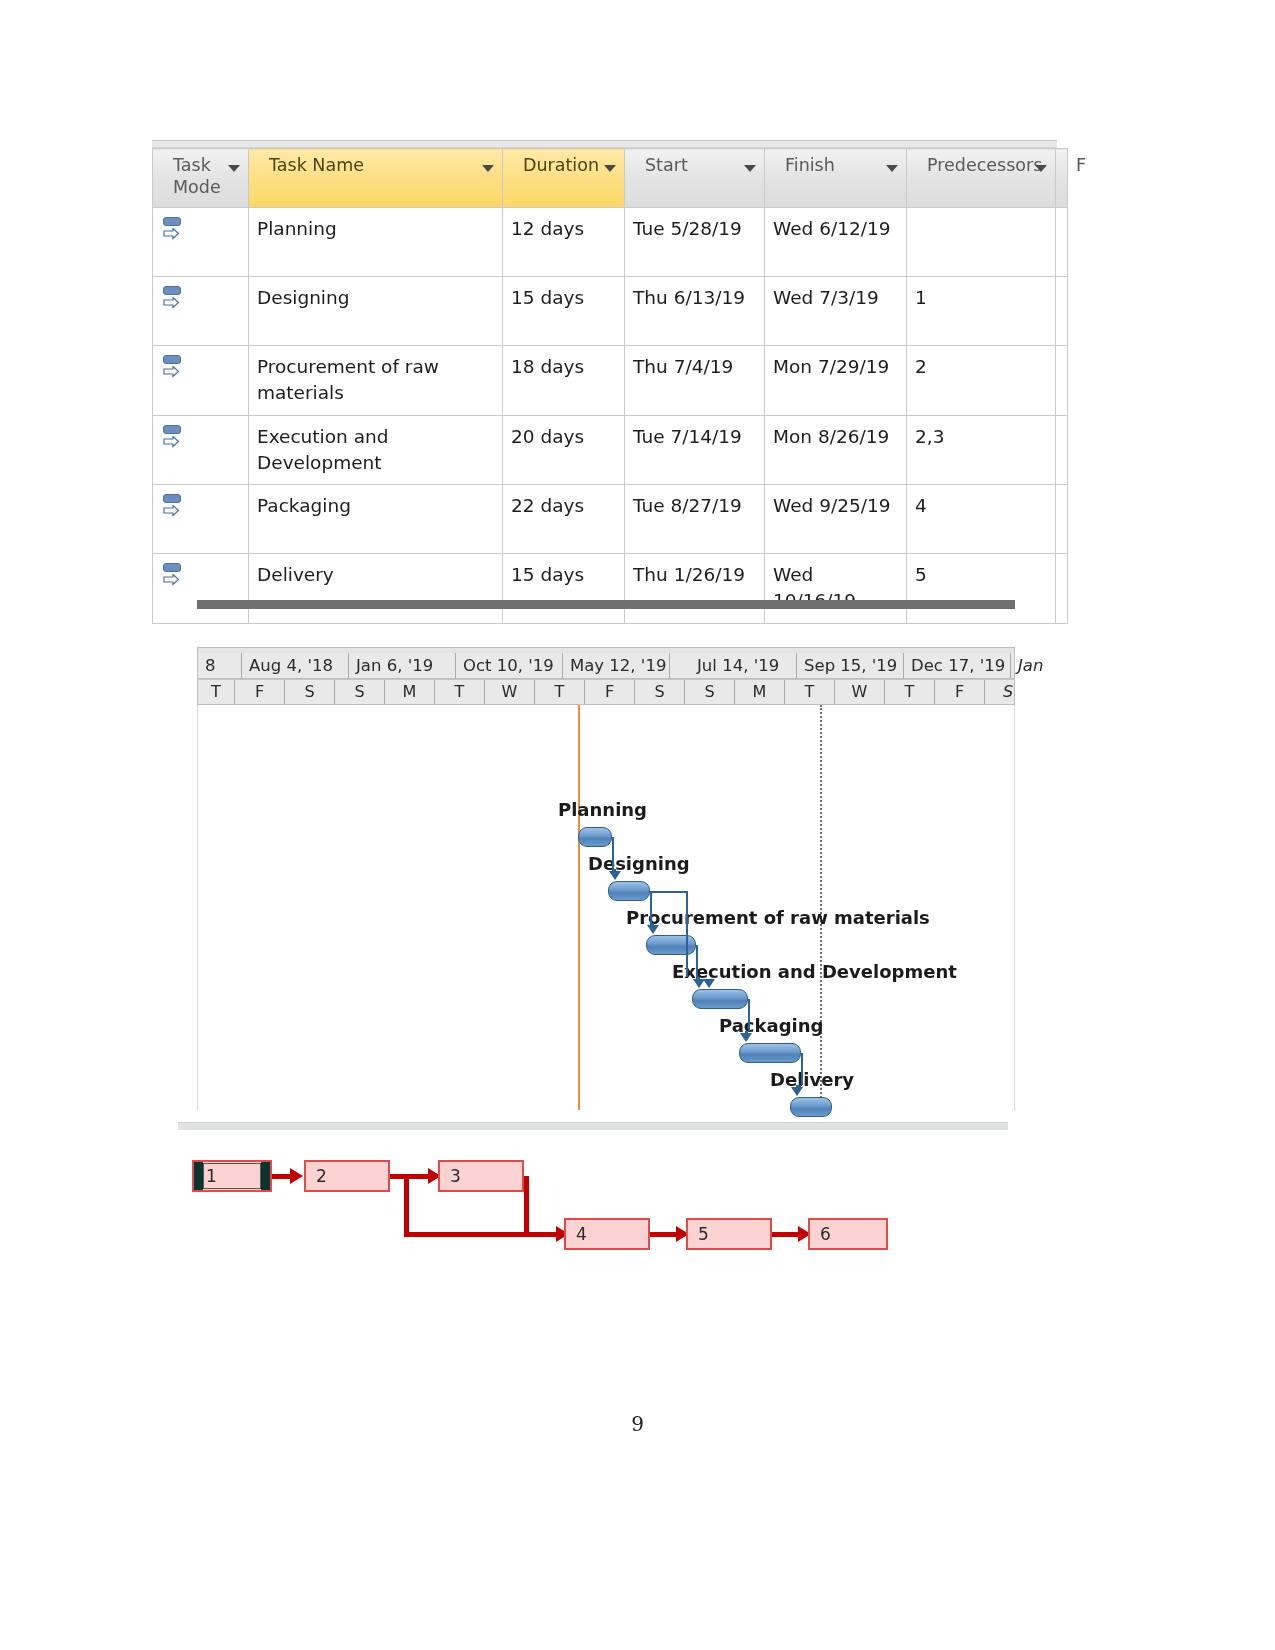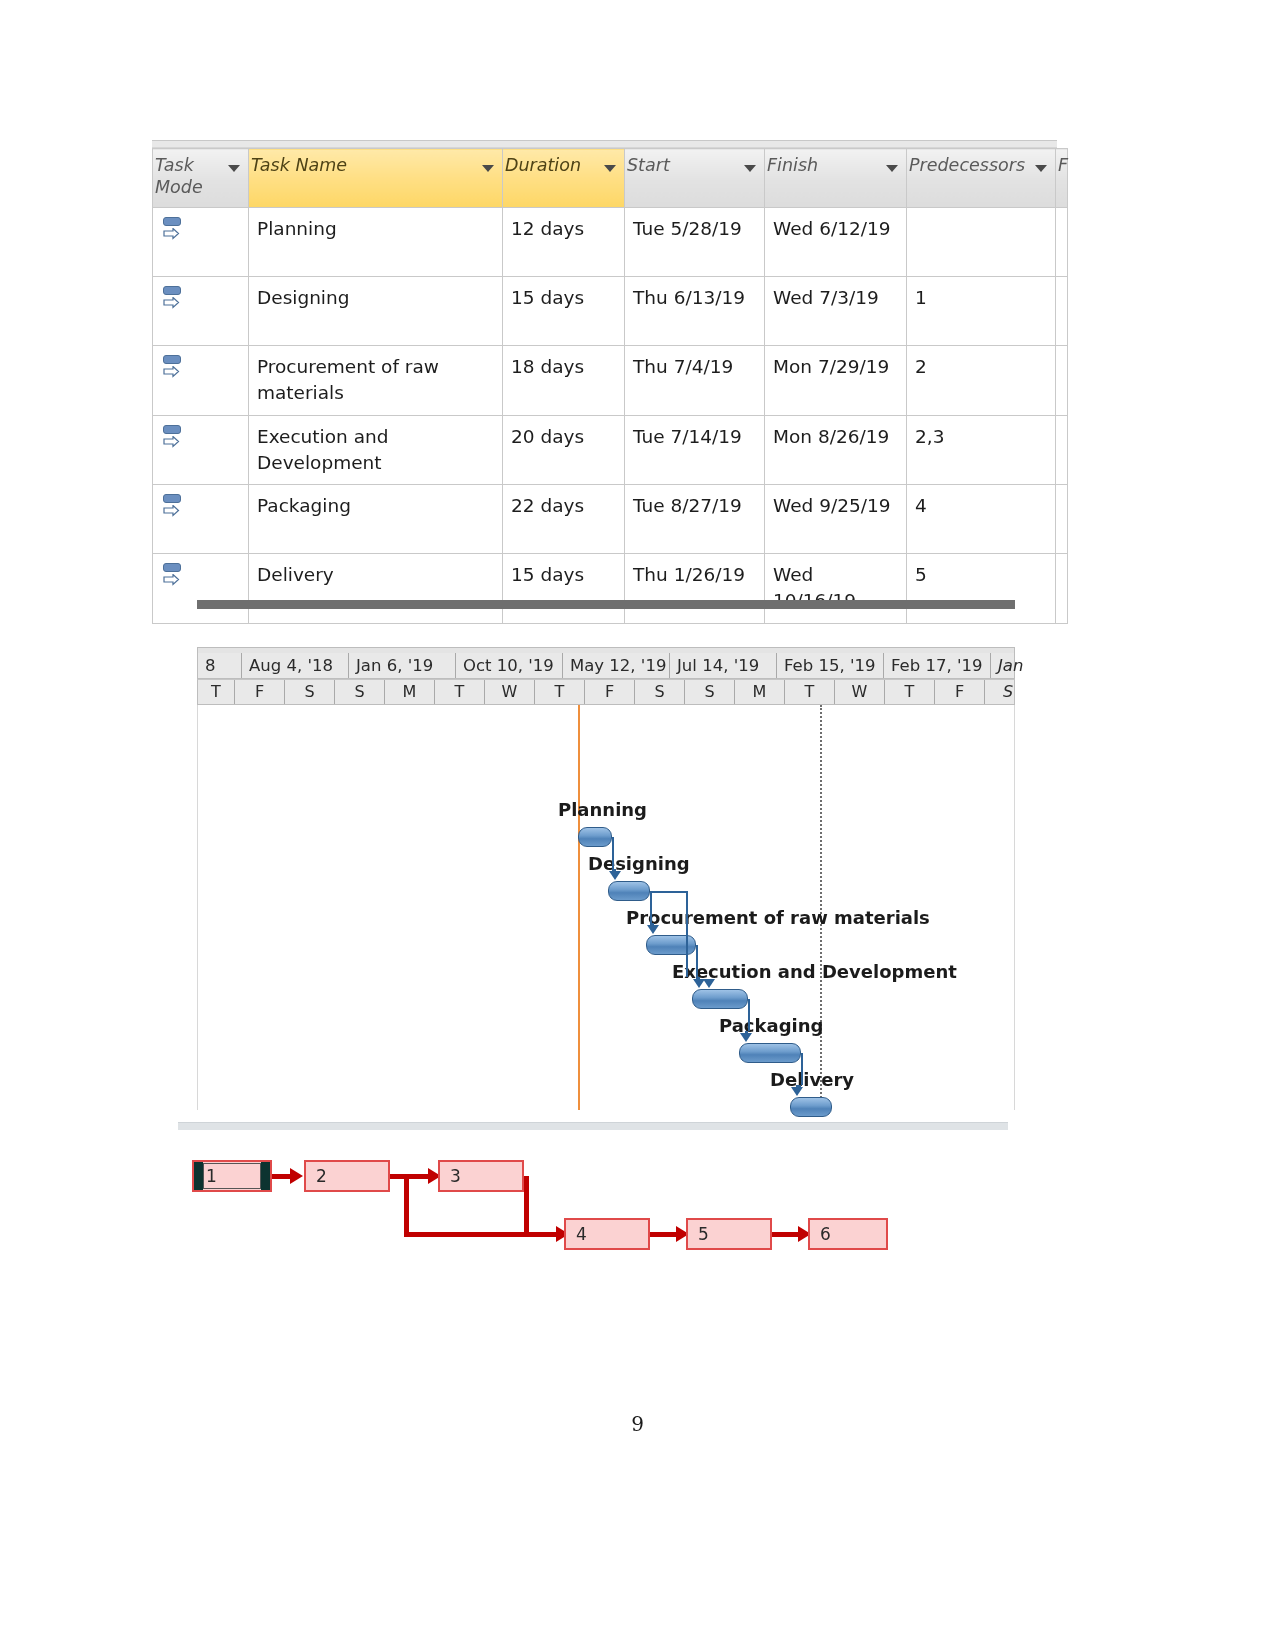--- a/index.html
+++ b/index.html
@@ -40,24 +40,23 @@
     padding: 0;
     vertical-align: top;
     text-align: left;
     font-weight: normal;
   }
   table.tt thead th {
     background: linear-gradient(to bottom, #f2f2f2 0%, #e2e2e2 55%, #dcdcdc 100%);
     color: #5a5a5a;
     height: 52px;
     position: relative;
-    padding: 6px 8px 0 2px;
+    padding: 6px 8px 0 20px;
     font-size: 17.5px;
     line-height: 1.25;
-    font-style: italic;
   }
   table.tt thead th.acc {
     background: linear-gradient(to bottom, #ffe9a8 0%, #ffdf84 50%, #fdd766 100%);
     color: #4e4216;
   }
   .hdr-arrow {
     position: absolute;
     right: 8px;
     top: 16px;
     width: 0; height: 0;
@@ -394,23 +393,23 @@
 
 <div id="gantt-wrap">
   <div class="gantt-topbar"></div>
   <div class="tl-pre"></div>
   <div class="tl-row months" id="tl-months">
       <div class="cell" style="width: 36px; flex: 0 0 36px;">8</div>
       <div class="cell" style="width: 99px; flex: 0 0 99px;">Aug 4, '18</div>
       <div class="cell" style="width: 99px; flex: 0 0 99px;">Jan 6, '19</div>
       <div class="cell" style="width: 99px; flex: 0 0 99px;">Oct 10, '19</div>
       <div class="cell" style="width: 99px; flex: 0 0 99px;">May 12, '19</div>
-      <div class="cell" style="width: 99px; flex: 0 0 99px;">Jul 14, '19</div>
-      <div class="cell" style="width: 99px; flex: 0 0 99px;">Feb 15, '19</div>
-      <div class="cell" style="width: 99px; flex: 0 0 99px;">Feb 17, '19</div>
+      <div class="cell" style="width: 99px; flex: 0 0 99px; margin-left: 20px;">Jul 14, '19</div>
+      <div class="cell" style="width: 99px; flex: 0 0 99px;">Sep 15, '19</div>
+      <div class="cell" style="width: 99px; flex: 0 0 99px;">Dec 17, '19</div>
       <div class="cell" style="width: 89px; flex: 0 0 89px;">Jan</div>
     </div>
   <div class="tl-row days" id="tl-days">
       <div class="cell" style="width: 36px; flex: 0 0 36px;">T</div>
       <div class="cell" style="width: 49px; flex: 0 0 49px;">F</div>
       <div class="cell" style="width: 49px; flex: 0 0 49px;">S</div>
       <div class="cell" style="width: 49px; flex: 0 0 49px;">S</div>
       <div class="cell" style="width: 49px; flex: 0 0 49px;">M</div>
       <div class="cell" style="width: 49px; flex: 0 0 49px;">T</div>
       <div class="cell" style="width: 49px; flex: 0 0 49px;">W</div>

